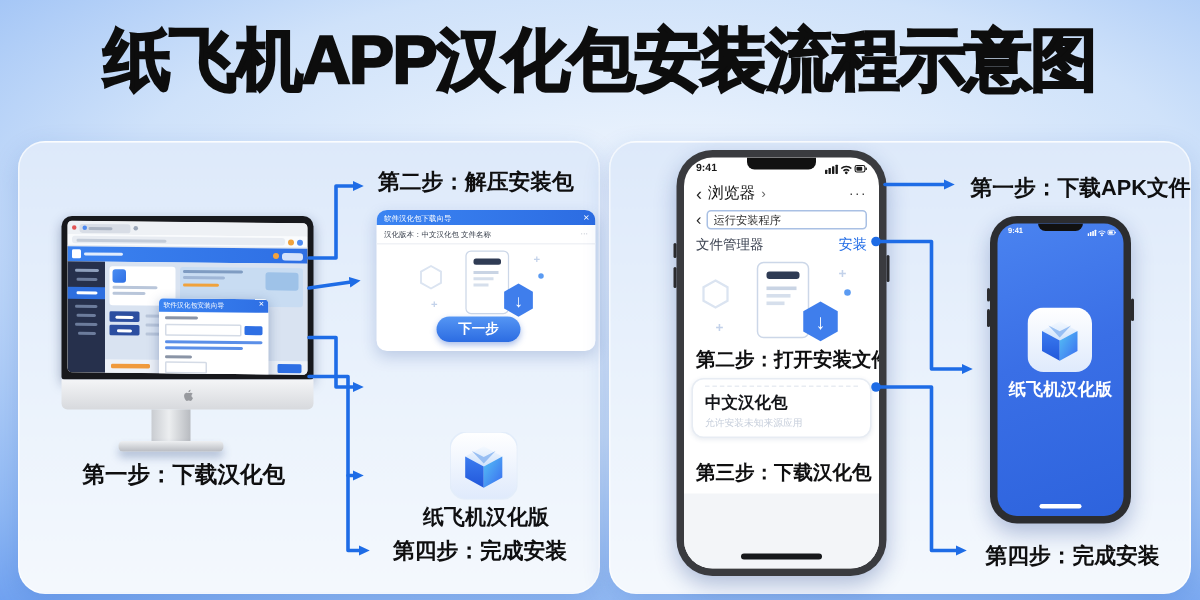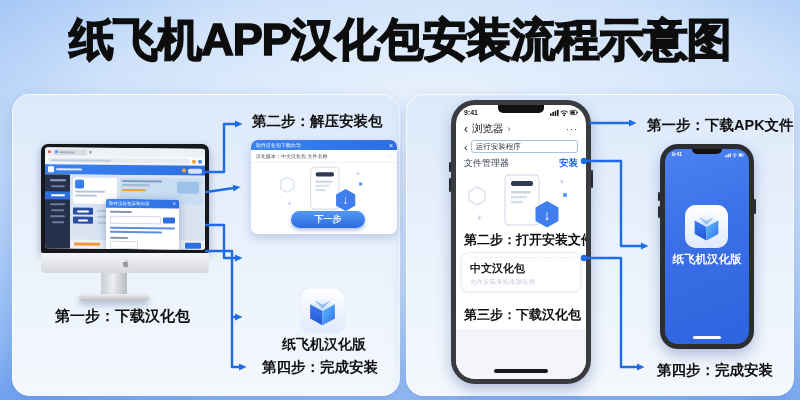--- a/index.html
+++ b/index.html
@@ -40,21 +40,21 @@
   .modal{position:absolute;left:36px;top:24px;width:73px;height:69px;background:#fff;border-radius:3px;box-shadow:0 2px 8px rgba(30,60,120,.35);overflow:hidden;z-index:3;}
   .modal-head{height:9px;background:linear-gradient(90deg,#3b84f2,#2e6fe4);display:flex;align-items:center;color:#fff;}
   .modal-title{font-size:4.5px;padding-left:3px;flex:1;white-space:nowrap;overflow:hidden;}
   .modal-x{font-size:6px;padding-right:3px;line-height:9px;}
   
   .inst-card{position:absolute;left:238px;top:45px;width:146px;height:94px;background:#fff;border-radius:7px;box-shadow:0 4px 10px rgba(30,70,150,.22);overflow:hidden;}
   .inst-head{height:10px;background:linear-gradient(90deg,#3b84f2,#2c6ce2);display:flex;align-items:center;color:#fff;}
   .inst-title{flex:1;font-size:5px;padding-left:5px;white-space:nowrap;}
   .inst-x{font-size:7px;padding-right:4px;}
   .inst-meta{height:12px;display:flex;align-items:center;font-size:5px;color:#39404d;padding:0 5px;border-bottom:1px solid #f0f2f6;}
-  .inst-btn{position:absolute;left:40px;top:71px;width:74px;height:17px;border-radius:9px;background:linear-gradient(180deg,#5596f4,#2c6ce2);color:#fff;font-size:9px;font-weight:bold;display:flex;align-items:center;justify-content:center;box-shadow:0 2px 4px rgba(40,90,200,.4);}
+  .inst-btn{position:absolute;left:40px;top:71px;width:56px;height:17px;border-radius:9px;background:linear-gradient(180deg,#5596f4,#2c6ce2);color:#fff;font-size:9px;font-weight:bold;display:flex;align-items:center;justify-content:center;box-shadow:0 2px 4px rgba(40,90,200,.4);}
   
   .app-label{position:absolute;font-weight:bold;color:#101012;text-align:center;}
   
   .phone1{position:absolute;left:44px;top:5px;width:140px;height:284px;background:#3a3b3f;border-radius:24px;padding:5px;box-sizing:border-box;box-shadow:0 6px 14px rgba(25,60,140,.30);}
   .phone1-screen{width:130px;height:274px;background:#fff;border-radius:19px;position:relative;overflow:hidden;}
   .phone2{position:absolute;left:253px;top:49px;width:94px;height:205px;background:#2c2d30;border-radius:18px;padding:5px;box-sizing:border-box;box-shadow:0 6px 14px rgba(25,60,140,.30);}
   .phone2-screen{width:84px;height:195px;border-radius:13px;position:relative;overflow:hidden;background:linear-gradient(160deg,#4a83f0 0%,#3a6fe6 45%,#2d63dd 100%);}
   .notch{position:absolute;top:0;left:50%;transform:translateX(-50%);background:#111;border-radius:0 0 5px 5px;}
   .side-btn{position:absolute;background:#2a2b2e;border-radius:2px;}
   .p1-row{position:absolute;left:8px;right:8px;display:flex;align-items:center;}
@@ -256,21 +256,21 @@
         <span style="margin-left:auto;font-size:9px;color:#333;letter-spacing:1px;">···</span>
       </div>
       <div class="p1-row" style="top:34px;height:15px;gap:3px;">
         <span style="font-size:11px;color:#222;">‹</span>
         <div style="flex:1;height:13px;border:1px solid #a9c0e4;border-radius:3px;display:flex;align-items:center;padding:0 4px;box-sizing:border-box;">
           <span style="font-size:7.5px;color:#333;white-space:nowrap;overflow:hidden;">运行安装程序</span>
         </div>
       </div>
       <div class="p1-row" style="top:52px;height:13px;">
         <span style="font-size:9px;color:#3a4150;text-align:right;">文件管理器</span>
-        <span style="margin-left:auto;font-size:9.5px;font-weight:bold;color:#1f6be6;">安装</span>
+        <span style="margin-left:auto;font-size:9.5px;font-weight:normal;color:#1f6be6;">安装</span>
       </div>
       <svg width="124" height="60" viewBox="0 0 120 60" style="position:absolute;left:3px;top:66px;">
         <polygon points="16,16 24,20.5 24,29.5 16,34 8,29.5 8,20.5" fill="none" stroke="#dbe4f1" stroke-width="1.5"></polygon>
         <text x="16" y="50" font-size="9" fill="#c3d2ea" font-weight="bold">+</text>
         <text x="98" y="14" font-size="9" fill="#c3d2ea" font-weight="bold">+</text>
         <rect x="44" y="4" width="34" height="50" rx="4" fill="#fff" stroke="#ccd7e8"></rect>
         <rect x="50" y="10" width="22" height="5" rx="2" fill="#2f3b54"></rect>
         <rect x="50" y="20" width="20" height="2.4" fill="#c9d4e4"></rect>
         <rect x="50" y="25" width="16" height="2.4" fill="#d6dfec"></rect>
         <rect x="50" y="30" width="12" height="2.4" fill="#d6dfec"></rect>

